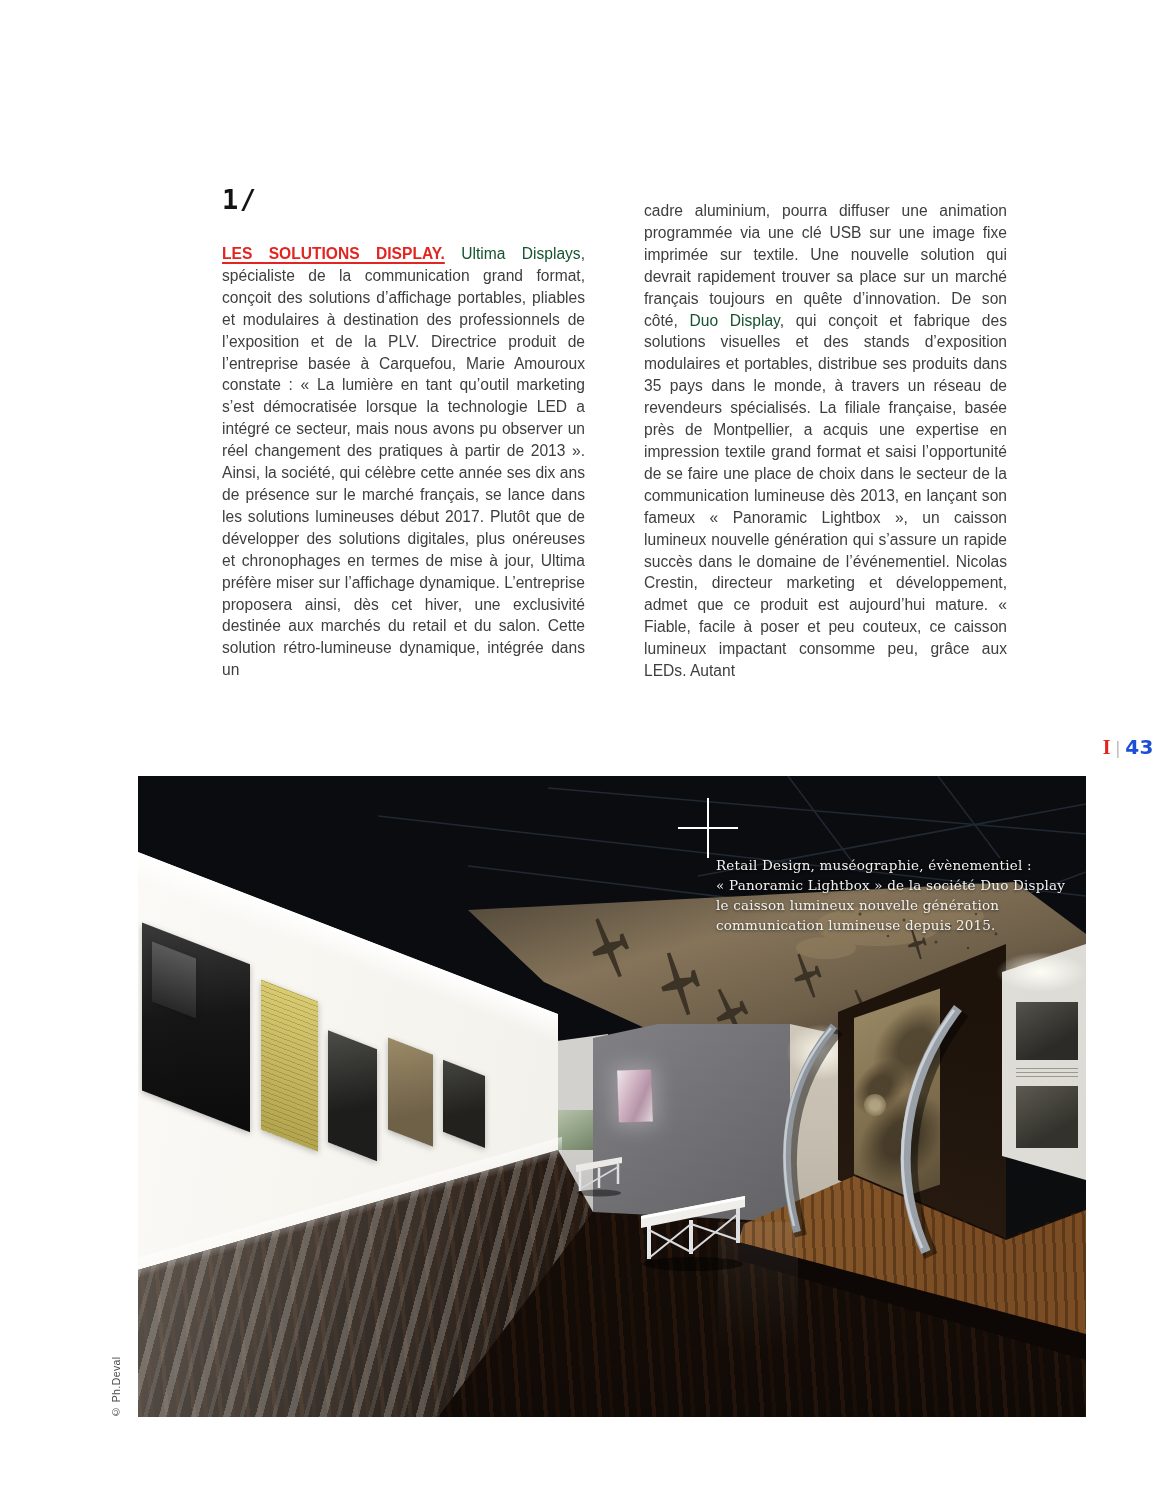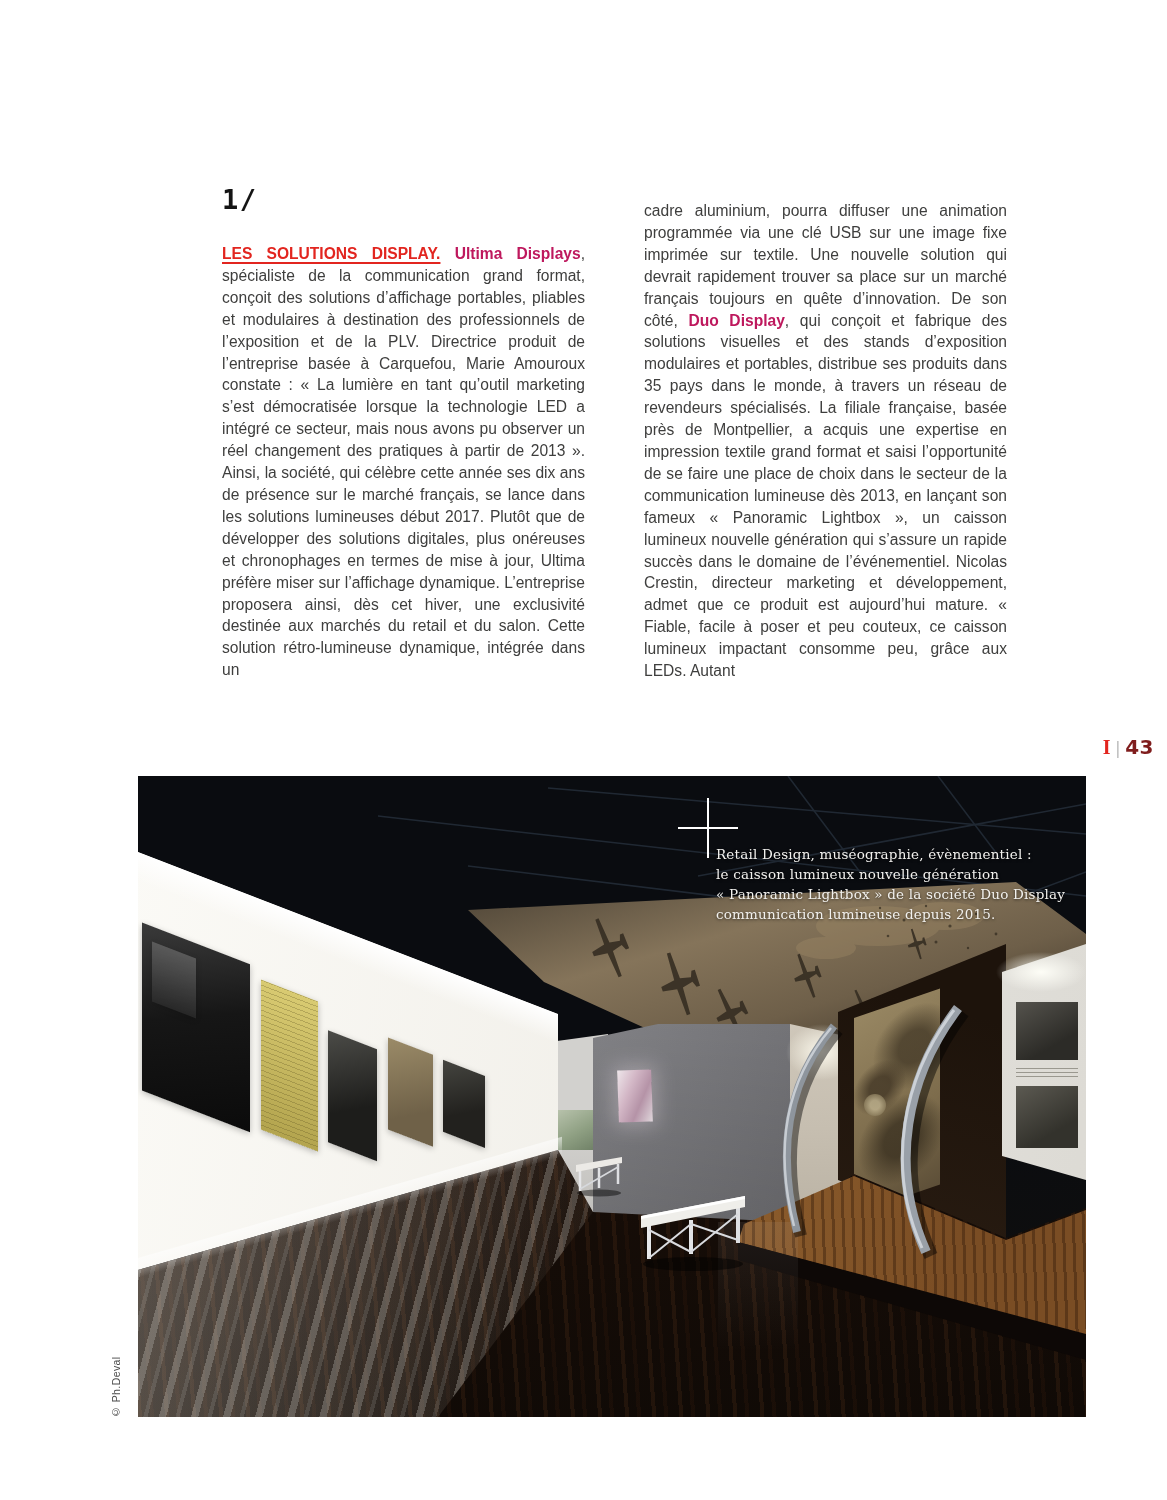--- a/index.html
+++ b/index.html
@@ -11,29 +11,29 @@
          font-family:"DejaVu Sans Mono",monospace;font-size:27px;font-weight:700;
          letter-spacing:1.5px;color:#141414;white-space:nowrap;}
 
   
   .col{position:absolute;width:363px;font-size:15.6px;line-height:21.9px;
        text-align:justify;color:var(--body-text,#3e3e3d);hyphens:none;}
   .col-left{left:222px;top:243px;}
   .col-right{left:644px;top:200px;}
   .seg-lead{color:var(--accent-red,#e2251f);font-weight:700;
             text-decoration:underline;text-decoration-thickness:2px;text-underline-offset:3px;}
-  .seg-bold{font-weight:700;color:#be185d;}
+  .seg-bold{font-weight:400;color:#14532d;}
   .seg-italic{}
 
   
   .folio{position:absolute;left:1092px;top:735px;width:62px;display:flex;
          align-items:baseline;justify-content:flex-end;gap:5px;}
   .folio .mark{font-family:"Liberation Serif",serif;font-weight:700;font-size:20px;color:var(--accent-red,#d81f26);}
   .folio .sep{font-size:18px;color:#bdbdbd;font-weight:400;}
-  .folio .num{font-family:"DejaVu Sans",sans-serif;font-weight:700;font-size:20px;color:#7f1d1d;letter-spacing:.5px;}
+  .folio .num{font-family:"DejaVu Sans",sans-serif;font-weight:700;font-size:20px;color:#1d4ed8;letter-spacing:.5px;}
 
   
   .photo{position:absolute;left:138px;top:776px;width:948px;height:641px;overflow:hidden;
          background:linear-gradient(175deg,#0a0c10 55%,#12100d 100%);}
   .abs{position:absolute;}
   .layer{position:absolute;inset:0;}
 
   
   .backwall{clip-path:polygon(296px 282px,470px 258px,470px 452px,296px 386px);
             background:linear-gradient(#d2d1ce 55%,#b4b2ae 80%,#908e8a 100%);}
@@ -100,21 +100,21 @@
                    linear-gradient(105deg,rgba(240,235,225,.38),rgba(240,235,225,0) 55%),
                    repeating-linear-gradient(105deg,rgba(235,230,220,.25) 0 7px,rgba(150,110,75,.08) 7px 16px,rgba(235,230,220,.14) 16px 20px,rgba(90,60,40,.04) 20px 31px);}
   .wallbase-glow{position:absolute;left:0;top:482px;width:424px;height:20px;
                  transform:skewY(-15.95deg);transform-origin:0 0;
                  background:linear-gradient(rgba(255,255,255,.55),rgba(255,255,255,0));}
   .refl-col{position:absolute;left:580px;top:446px;width:80px;height:130px;
             background:linear-gradient(rgba(190,180,175,.10),rgba(190,180,175,0));}
 
   
   .caption{position:absolute;left:540px;top:14px;width:400px;color:var(--caption-text,#f2f1ee);}
-  .caption-text{position:absolute;left:38px;top:54px;width:360px;
+  .caption-text{position:absolute;left:38px;top:65px;width:360px;
                 font-family:"DejaVu Serif",serif;font-size:13.5px;line-height:20px;
                 letter-spacing:.2px;text-shadow:0 1px 3px rgba(0,0,0,.6);}
 
   
   .credit{position:absolute;left:110px;top:1340px;height:78px;
           writing-mode:vertical-rl;transform:rotate(180deg);
           font-size:10.5px;color:#4d4d4d;letter-spacing:.4px;}
 
   .bench-svg{position:absolute;}
 </style>
@@ -264,22 +264,22 @@
       <polygon points="0,12 46,4 46,10 0,19" fill="#eceae6"></polygon>
     </svg>
 
     <div class="caption">
       <svg width="60" height="60" style="position:absolute;left:0;top:8px;" viewBox="0 0 60 60">
         <line x1="30" y1="0" x2="30" y2="60" stroke="#ffffff" stroke-width="2"></line>
         <line x1="0" y1="30" x2="60" y2="30" stroke="#ffffff" stroke-width="2"></line>
       </svg>
       <div class="caption-text">
           <div>Retail Design, muséographie, évènementiel :</div>
+          <div>« Panoramic Lightbox » de la société Duo Display</div>
           <div>le caisson lumineux nouvelle génération</div>
-          <div>« Panoramic Lightbox » de la société Duo Display</div>
           <div>communication lumineuse depuis 2015.</div>
         </div>
     </div>
   </div>
 
   <div class="credit">© Ph.Deval</div>
 
 </div>
 
 </body></html>

